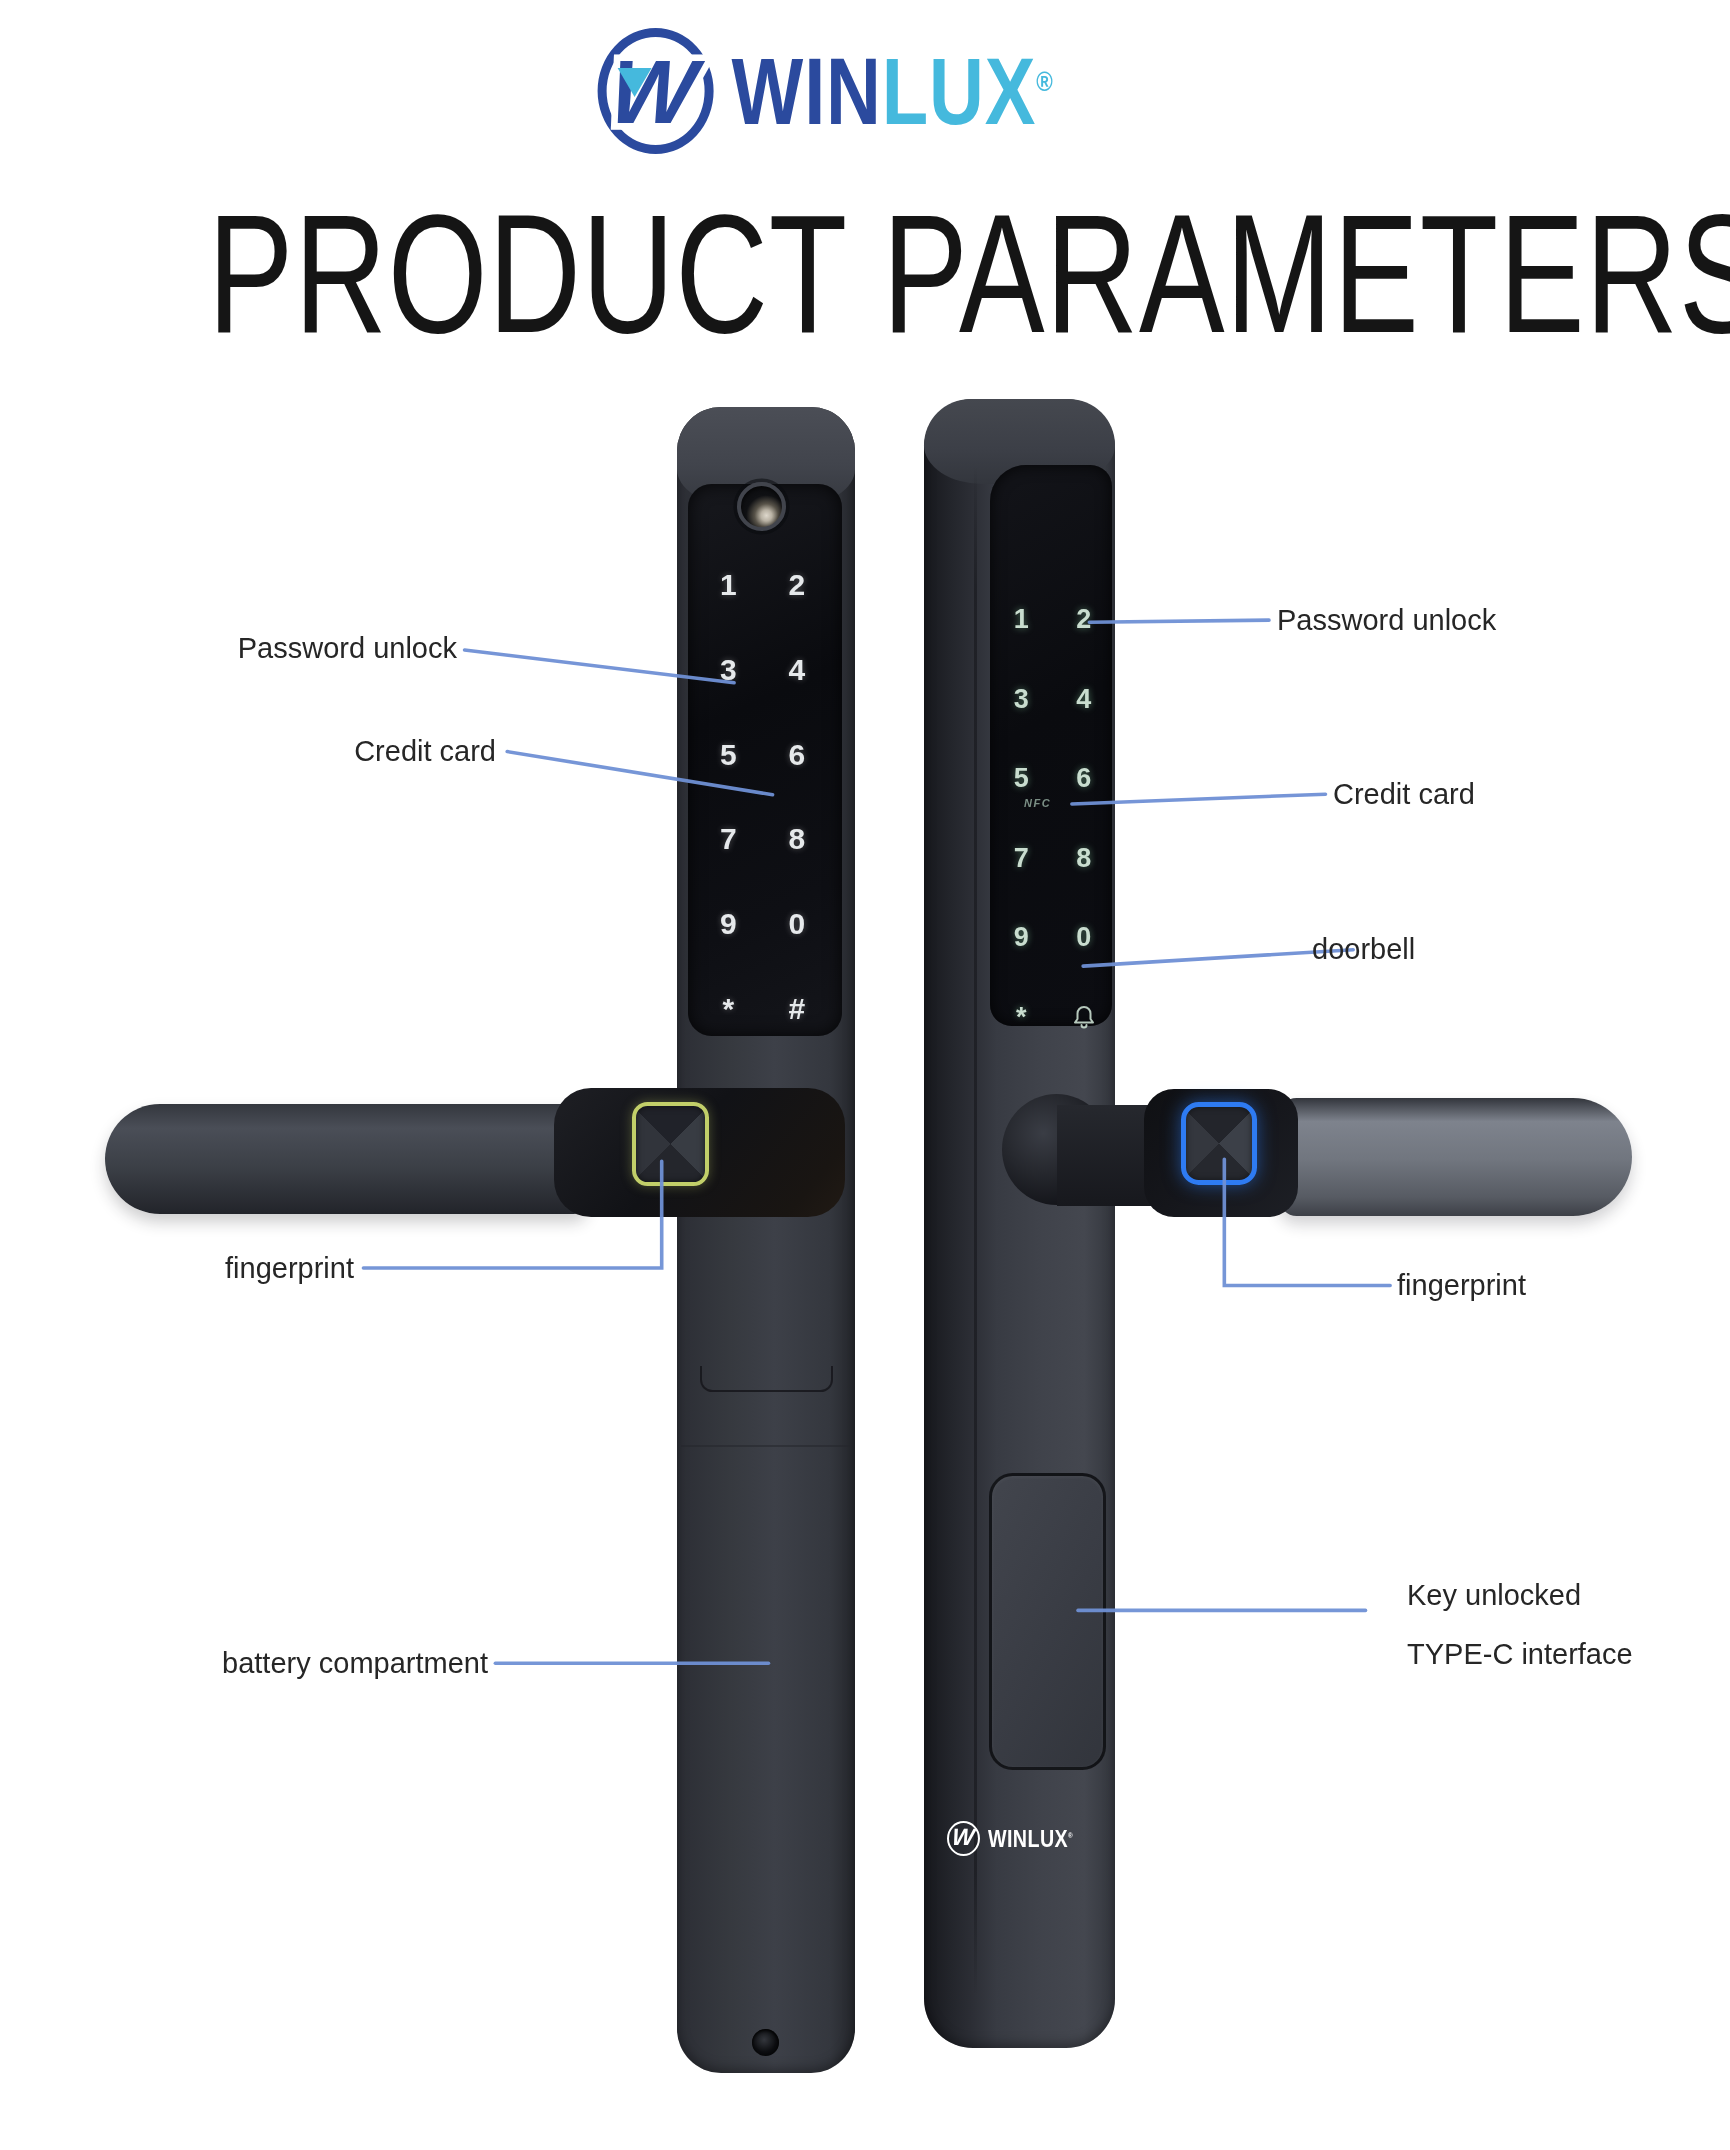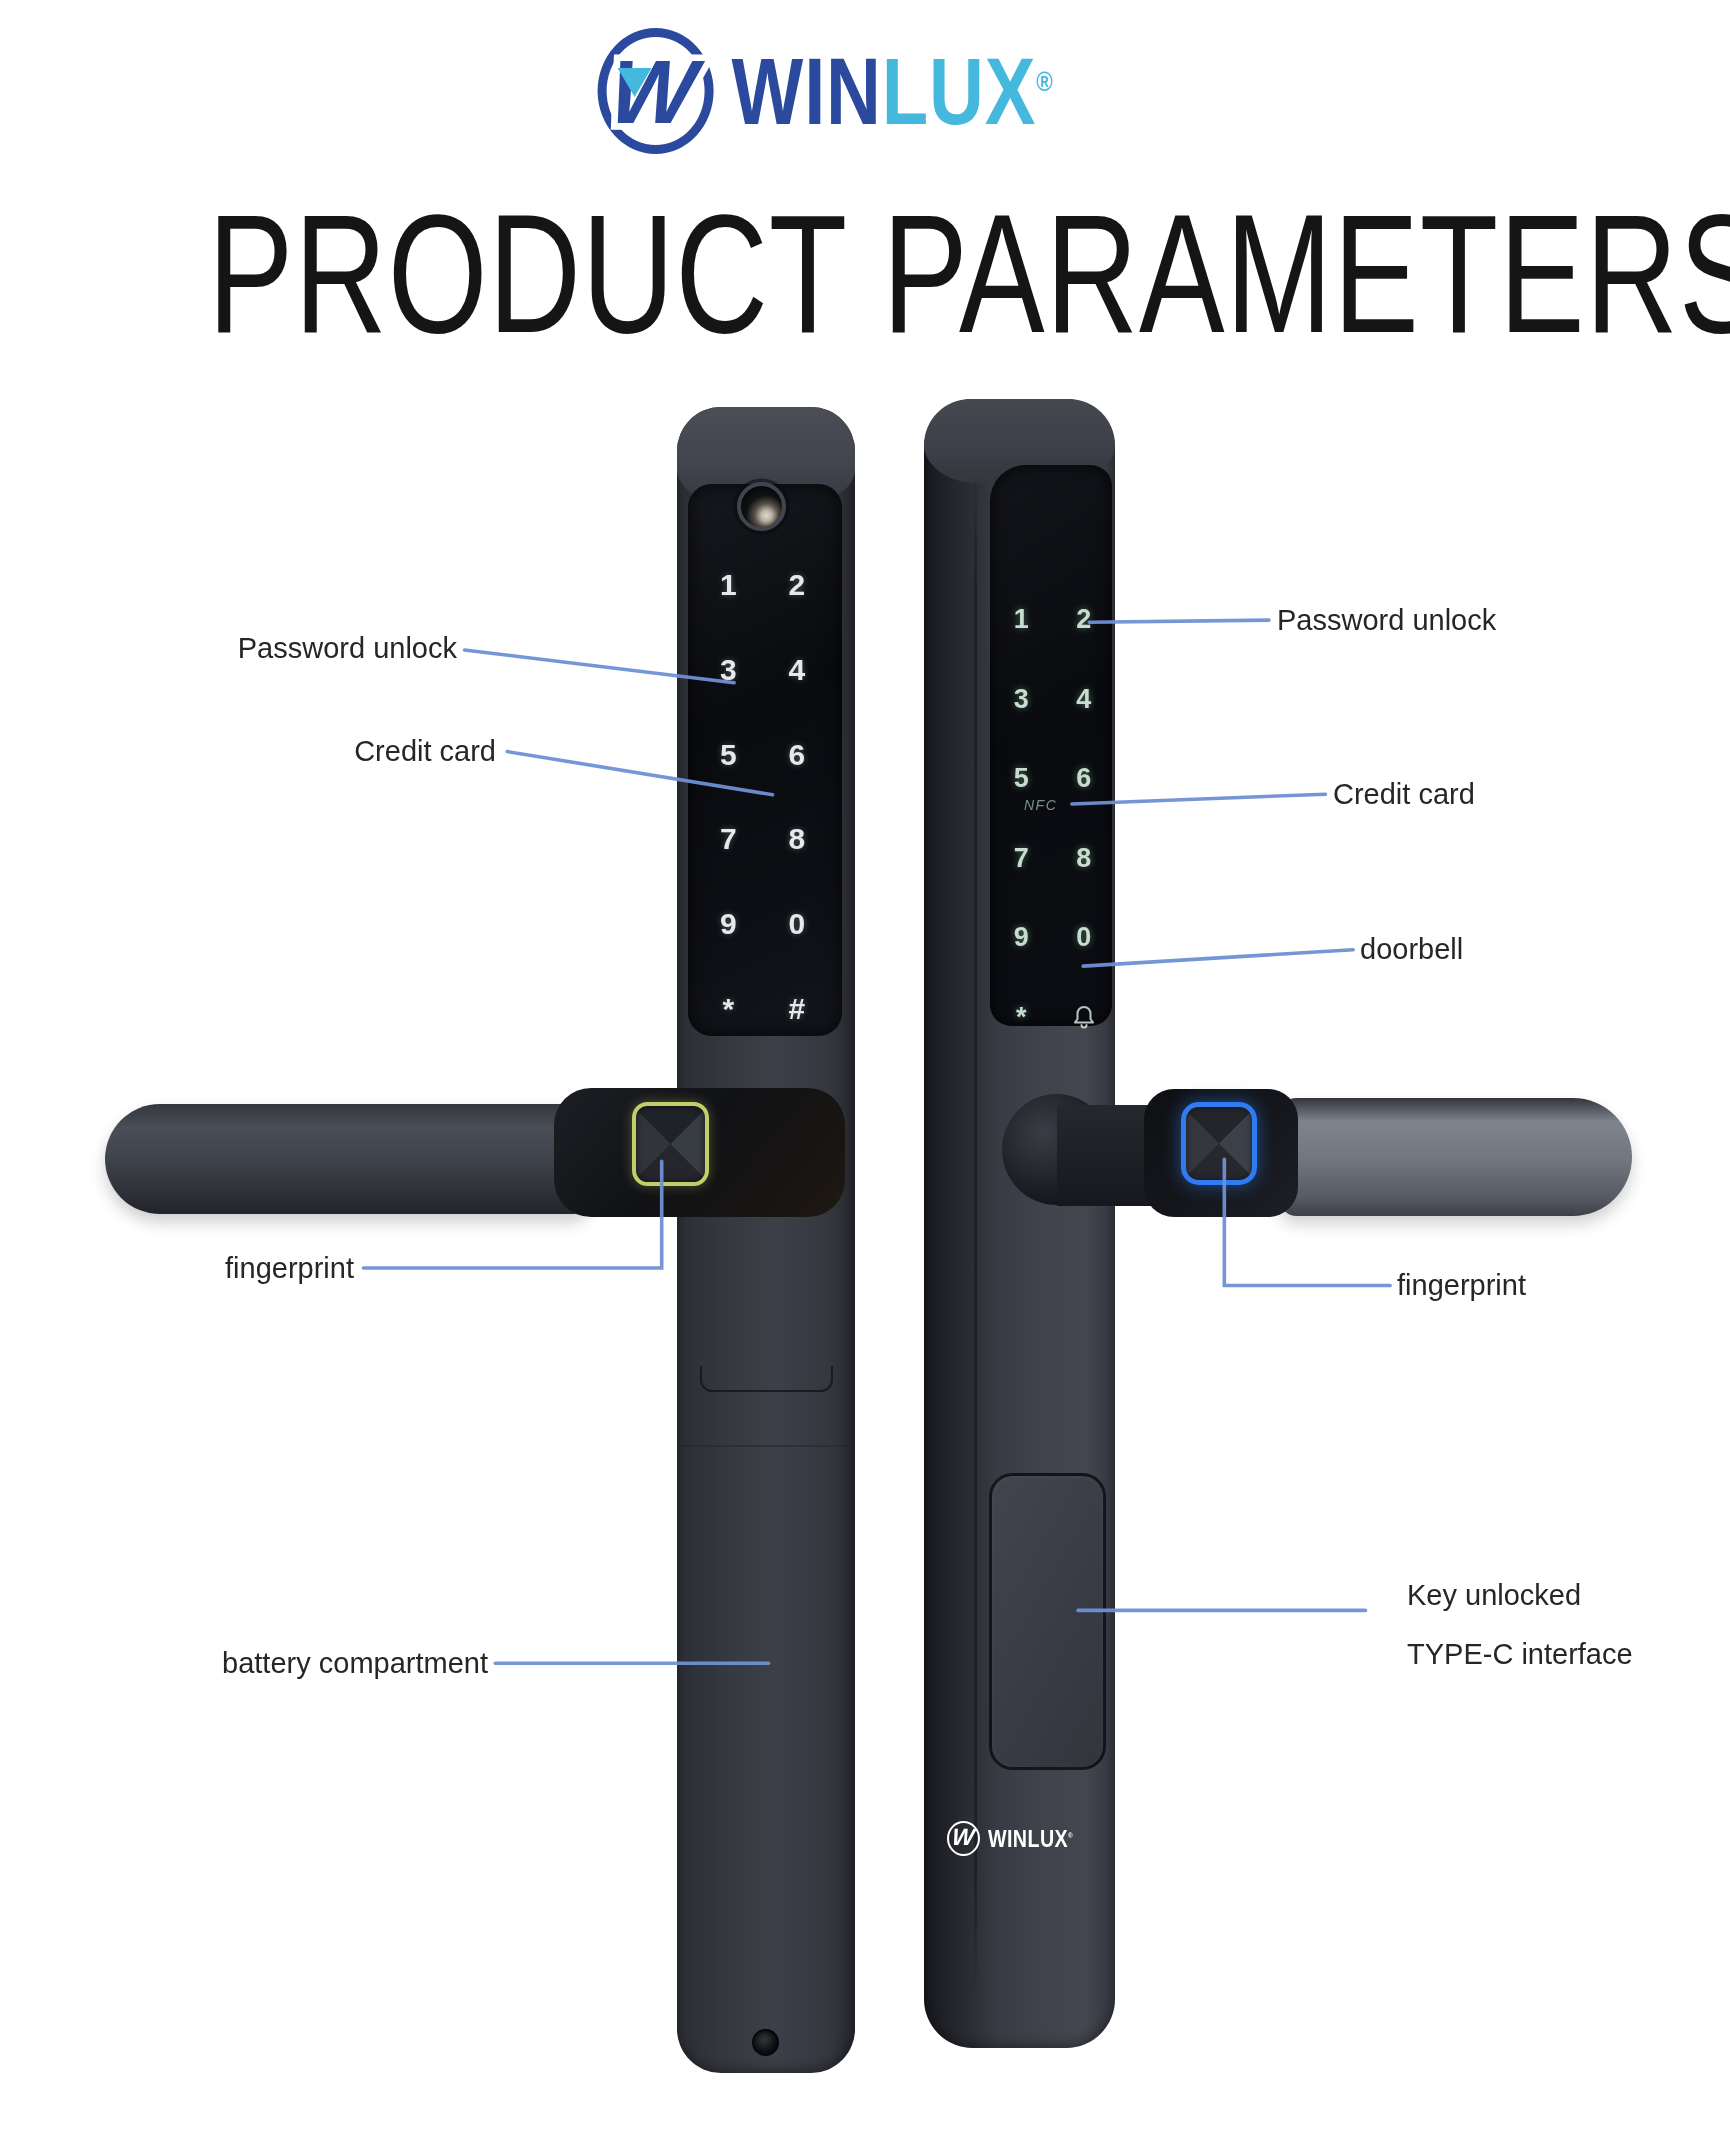--- a/index.html
+++ b/index.html
@@ -74,22 +74,22 @@
          box-shadow:inset 0 1px 4.1px rgba(255,255,255,.06);}
 
   
   .keypad{position:absolute;display:grid;grid-template-columns:1fr 1fr;z-index:3;}
   .keypadL{left:694px;top:543px;width:137px;height:508px;grid-template-rows:repeat(6,1fr);}
   .keypadL .key{display:flex;align-items:center;justify-content:center;
         font-size:30px;font-weight:700;color:#e6e9eb;text-shadow:0 0 6.2px rgba(255,255,255,.28);}
   .keypadR{left:990px;top:580px;width:125px;height:477px;grid-template-rows:repeat(6,1fr);}
   .keypadR .key{display:flex;align-items:center;justify-content:center;
         font-size:27px;font-weight:700;color:#c9ddcf;text-shadow:0 0 7.2px rgba(150,230,180,.45);}
-  .nfc{position:absolute;left:1024px;top:797px;font-size:14px;letter-spacing:1.5px;color:#8fa79a;
-       opacity:.85;font-style:italic;z-index:3;}
+  .nfc{position:absolute;left:1024px;top:797px;font-size:11px;letter-spacing:1.5px;color:#8fa79a;
+       opacity:.85;font-style:italic;z-index:3;font-weight:bold;}
   .bellcell{display:flex;align-items:center;justify-content:center;}
 
   
   .barL{position:absolute;left:105px;top:1104px;width:482px;height:110px;z-index:2;
         border-radius:55px 13.3px 13.3px 55px;
         background:linear-gradient(180deg,#34373e 0%,#4a4e57 22%,#3b3f46 58%,#22242a 100%);
         box-shadow:0 8.2px 15.4px rgba(30,32,38,.22);}
   .moduleL{position:absolute;left:554px;top:1088px;width:291px;height:129px;z-index:3;
         border-radius:37px;
         background:linear-gradient(130deg,#1e1f24 0%,#111216 45%,#191512 85%,#211a14 100%);}
@@ -234,21 +234,21 @@
       <path d="M2100,3137 L2660,3137"></path>
     </g>
   </svg>
 
   <div class="lbl" style="right:1274px;top:648px;">Password unlock</div>
   <div class="lbl" style="right:1235px;top:751px;">Credit card</div>
   <div class="lbl" style="right:1377px;top:1268px;">fingerprint</div>
   <div class="lbl" style="right:1243px;top:1663px;margin-left:48px;">battery compartment</div>
   <div class="lbl" style="left:1277px;top:620px;">Password unlock</div>
   <div class="lbl" style="left:1333px;top:794px;">Credit card</div>
-  <div class="lbl" style="left:1360px;top:949px;">doorbell</div>
+  <div class="lbl" style="left:1312px;top:949px;">doorbell</div>
   <div class="lbl" style="left:1397px;top:1285px;">fingerprint</div>
   <div class="lbl2" style="left:1373px;top:1566px;">
     <div>Key unlocked</div>
     <div>TYPE-C interface</div>
   </div>
 
 </div>
 
 
 </body></html>

